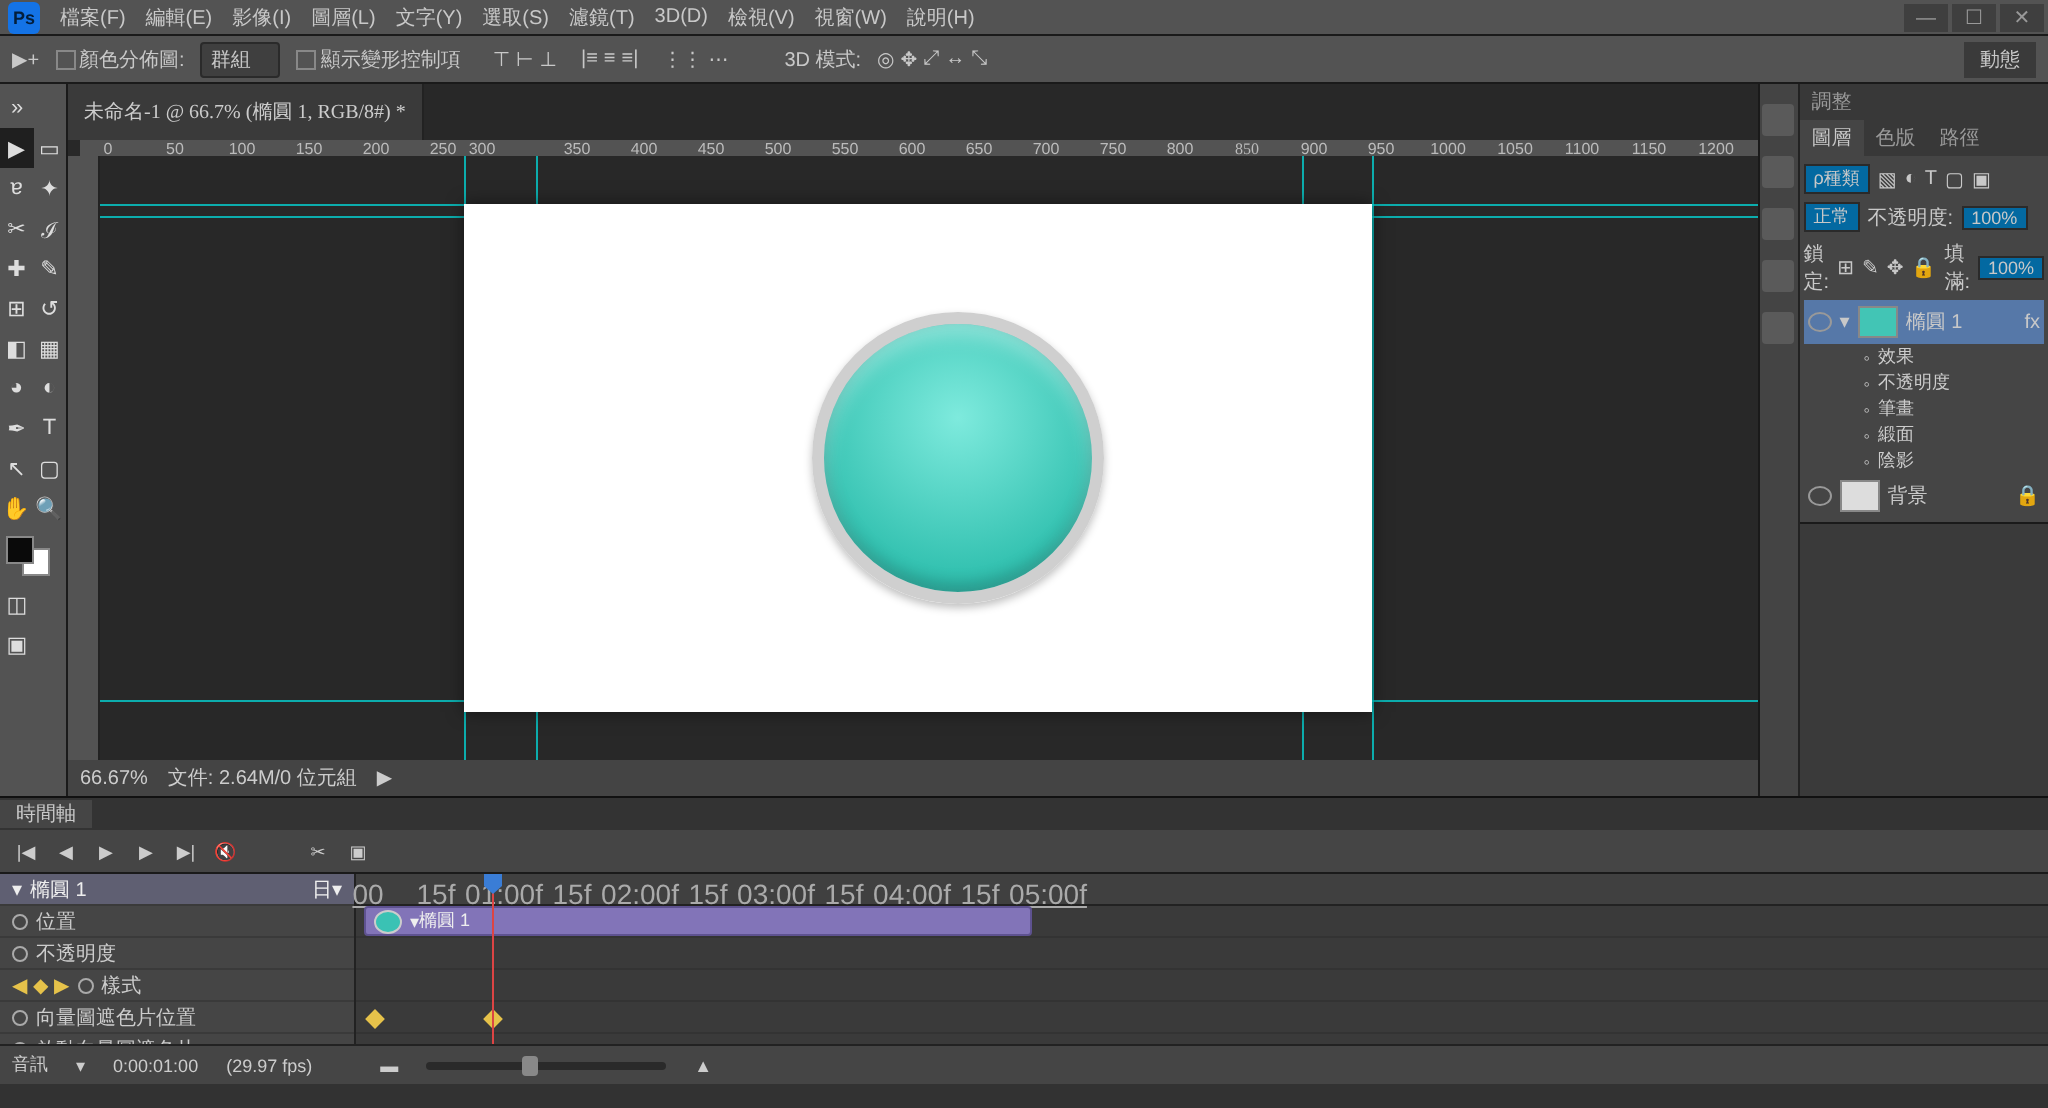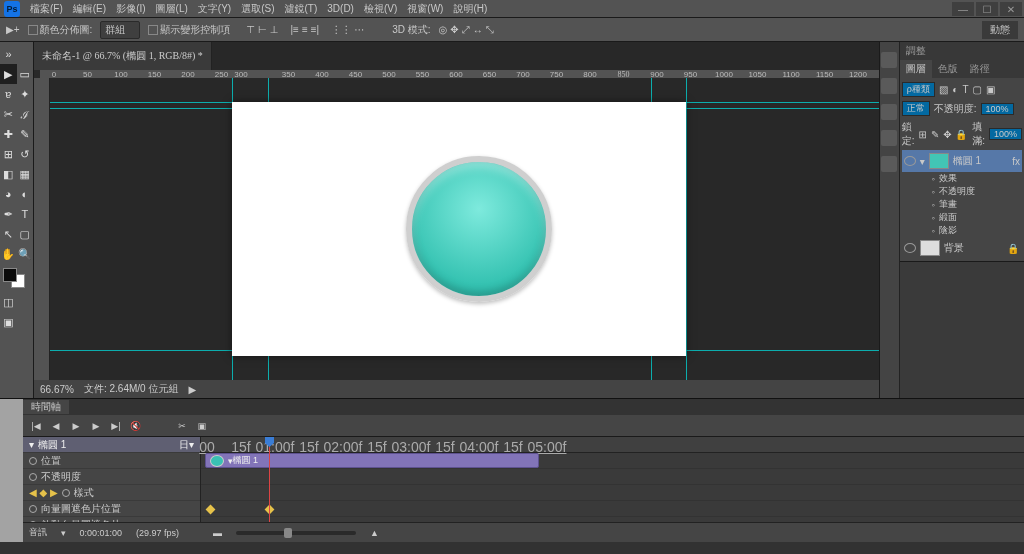--- a/index.html
+++ b/index.html
@@ -60,21 +60,21 @@
 .layers-body .sel { background: #0369a1; padding: 0 4px; border: 1px solid #2a2a2a; font-size: 9px;}
 .layer-item { display: flex; align-items: center; padding: 3px 2px; gap: 4px;}
 .layer-item.sel-layer { background: #5678a8;}
 .eye { width: 12px; height: 10px; border: 1px solid #999; border-radius: 50%;}
 .thumb { width: 20px; height: 16px; background: #ddd; border: 1px solid #888; display: flex; align-items: center; justify-content: center;}
 .thumb.ellipse { background: #42c5b5;}
 .sublayer { padding-left: 30px; display: flex; align-items: center; gap: 4px; font-size: 9px; color: #ccc;}
 .sublayer::before { content: "◦"; }
 
 
-.timeline { height: 144px; background: #a3a3a3; border-top: 1px solid #111; display: flex; flex-direction: column; padding-left: 23px;}
+.timeline { height: 144px; background: #a3a3a3; border-top: 1px solid #111; display: flex; flex-direction: column;}
 .tl-tab { height: 16px; background: #333; display: flex; align-items: center;}
 .tl-tab span { padding: 0 8px; background: #454545; font-size: 10px;}
 .tl-controls { height: 22px; display: flex; align-items: center; padding: 0 6px; gap: 6px; background: #454545; border-bottom: 1px solid #1a1a1a;}
 .tl-controls .btn { width: 14px; height: 14px; display: flex; align-items: center; justify-content: center; color: #ccc; font-size: 9px;}
 .tl-body { flex: 1; display: flex; overflow: hidden;}
 .tl-left { width: 178px; background: #4a4a4a; border-right: 1px solid #222;}
 .tl-row { height: 16px; display: flex; align-items: center; padding: 0 6px; font-size: 10px; border-bottom: 1px solid #3a3a3a; color: #ccc; gap: 4px;}
 .tl-row.head { background: #5f5f72; color: #eee;}
 .tl-row.track { background: #454545;}
 .tl-row .disc { display:inline-block; width:8px; height:8px; border:1px solid #aaa; border-radius:50%;}

